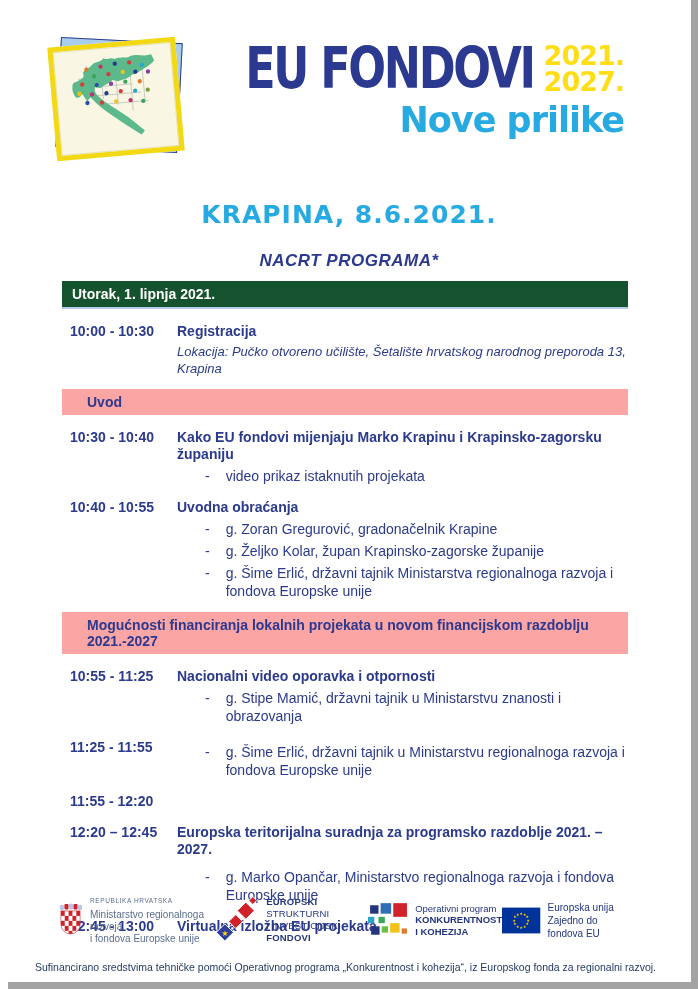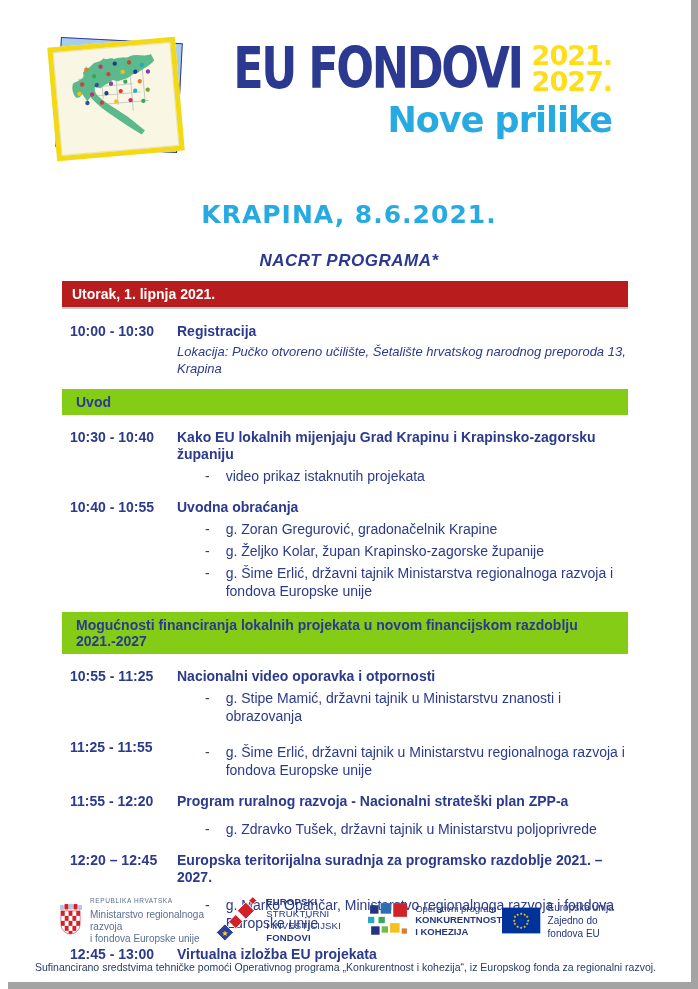--- a/index.html
+++ b/index.html
@@ -8,40 +8,40 @@
     font-family:"Liberation Sans",sans-serif;
   }
   .edge-right{position:absolute;top:0;right:0;width:7px;height:100%;background:#a3a3a3;}
   .edge-bottom{position:absolute;left:8px;bottom:0;height:7px;width:690px;background:#a3a3a3;}
 
   
   .brand{position:relative;height:148px;margin:26px 70px 0 44px;}
   .logo-art{position:absolute;left:0;top:2px;width:158px;height:146px;}
   .logo-back{position:absolute;left:14px;top:12px;width:120px;height:108px;background:#a9cdec;border:1px solid #2b3990;transform:rotate(3deg);}
   .logo-front{position:absolute;left:8px;top:14px;width:118px;height:104px;background:#f9f7e3;border:5px solid #f2d914;transform:rotate(-5deg);box-shadow:0 0 0 1px #e8e3c0 inset;}
-  .brand-text{position:absolute;right:16px;top:14px;text-align:right;}
+  .brand-text{position:absolute;right:4px;top:14px;text-align:right;}
   .brand-line1{display:flex;justify-content:flex-end;align-items:center;gap:10px;}
   .brand-title{
     font-family:"DejaVu Sans","Liberation Sans",sans-serif;
     font-size:57px;font-weight:bold;color:#2b3990;line-height:1;letter-spacing:-3px;
     transform:scaleX(0.78);transform-origin:right center;white-space:nowrap;
   }
   .brand-years{text-align:left;color:#ffde17;font-weight:bold;font-size:27px;line-height:0.95;letter-spacing:-1px;
     font-family:"DejaVu Sans","Liberation Sans",sans-serif;}
   .brand-sub{color:#27aae1;font-weight:bold;font-size:35px;line-height:1;margin-top:6px;
     font-family:"DejaVu Sans","Liberation Sans",sans-serif;letter-spacing:-1px;}
 
   .event-title{margin-top:26px;text-align:center;color:#27aae1;font-size:25px;font-weight:bold;letter-spacing:1px;
     font-family:"DejaVu Sans","Liberation Sans",sans-serif;}
   .program-title{margin-top:22px;text-align:center;color:#2b3990;font-size:17px;font-weight:bold;font-style:italic;letter-spacing:0.5px;}
 
   
   .schedule{margin:10px 70px 0 62px;color:#2b3a8c;font-size:14px;}
-  .day-bar{background:#b91c1c;color:#ffffff;font-weight:bold;font-size:14px;padding:5px 10px;border-bottom:2px solid #b5cbe6;}
-  .section-bar{background:#84cc16;color:#2b3990;font-weight:bold;font-size:14px;padding:5px 14px;margin-top:12px;}
+  .day-bar{background:#14532d;color:#ffffff;font-weight:bold;font-size:14px;padding:5px 10px;border-bottom:2px solid #b5cbe6;}
+  .section-bar{background:#fca5a5;color:#2b3990;font-weight:bold;font-size:14px;padding:5px 25px;margin-top:12px;}
   .row{display:flex;margin-top:14px;padding-left:8px;line-height:17px;}
   .row:first-of-type{margin-top:8px;}
   .time{flex:none;width:107px;font-weight:bold;}
   .detail{flex:1;min-width:0;}
   .stitle{font-weight:bold;}
   .note{font-style:italic;font-size:13px;margin-top:3px;}
   .bullet{display:flex;margin:4px 0 0 28px;line-height:18px;}
   .bullet::before{content:"-";flex:none;margin-right:16px;}
 
   
@@ -129,21 +129,21 @@
         <div class="stitle">Registracija</div>
         <div class="note">Lokacija: Pučko otvoreno učilište, Šetalište hrvatskog narodnog preporoda 13, Krapina</div>
       </div>
     </div>
 
     <div class="section-bar">Uvod</div>
 
     <div class="row">
       <div class="time">10:30 - 10:40</div>
       <div class="detail">
-        <div class="stitle">Kako EU lokalnih mijenjaju Grad Krapinu i Krapinsko-zagorsku županiju</div>
+        <div class="stitle">Kako EU fondovi mijenjaju Marko Krapinu i Krapinsko-zagorsku županiju</div>
         <div class="bullet">
             <span>video prikaz istaknutih projekata</span>
           </div>
       </div>
     </div>
 
     <div class="row">
       <div class="time">10:40 - 10:55</div>
       <div class="detail">
         <div class="stitle">Uvodna obraćanja</div>
@@ -175,26 +175,20 @@
       <div class="time">11:25 - 11:55</div>
       <div class="detail">
         <div class="bullet">
             <span style="max-width:430px;display:inline-block;">g. Šime Erlić, državni tajnik u Ministarstvu regionalnoga razvoja i fondova Europske unije</span>
           </div>
       </div>
     </div>
 
     <div class="row">
       <div class="time">11:55 - 12:20</div>
-      <div class="detail">
-        <div class="stitle">Program ruralnog razvoja - Nacionalni strateški plan ZPP-a</div>
-        <div class="bullet" style="margin-top:10px;">
-            <span>g. Zdravko Tušek, državni tajnik u Ministarstvu poljoprivrede</span>
-          </div>
-      </div>
     </div>
 
     <div class="row">
       <div class="time">12:20 – 12:45</div>
       <div class="detail">
         <div class="stitle">Europska teritorijalna suradnja za programsko razdoblje 2021. – 2027.</div>
         <div class="bullet" style="margin-top:10px;">
             <span style="max-width:400px;display:inline-block;">g. Marko Opančar, Ministarstvo regionalnoga razvoja i fondova Europske unije</span>
           </div>
       </div>

